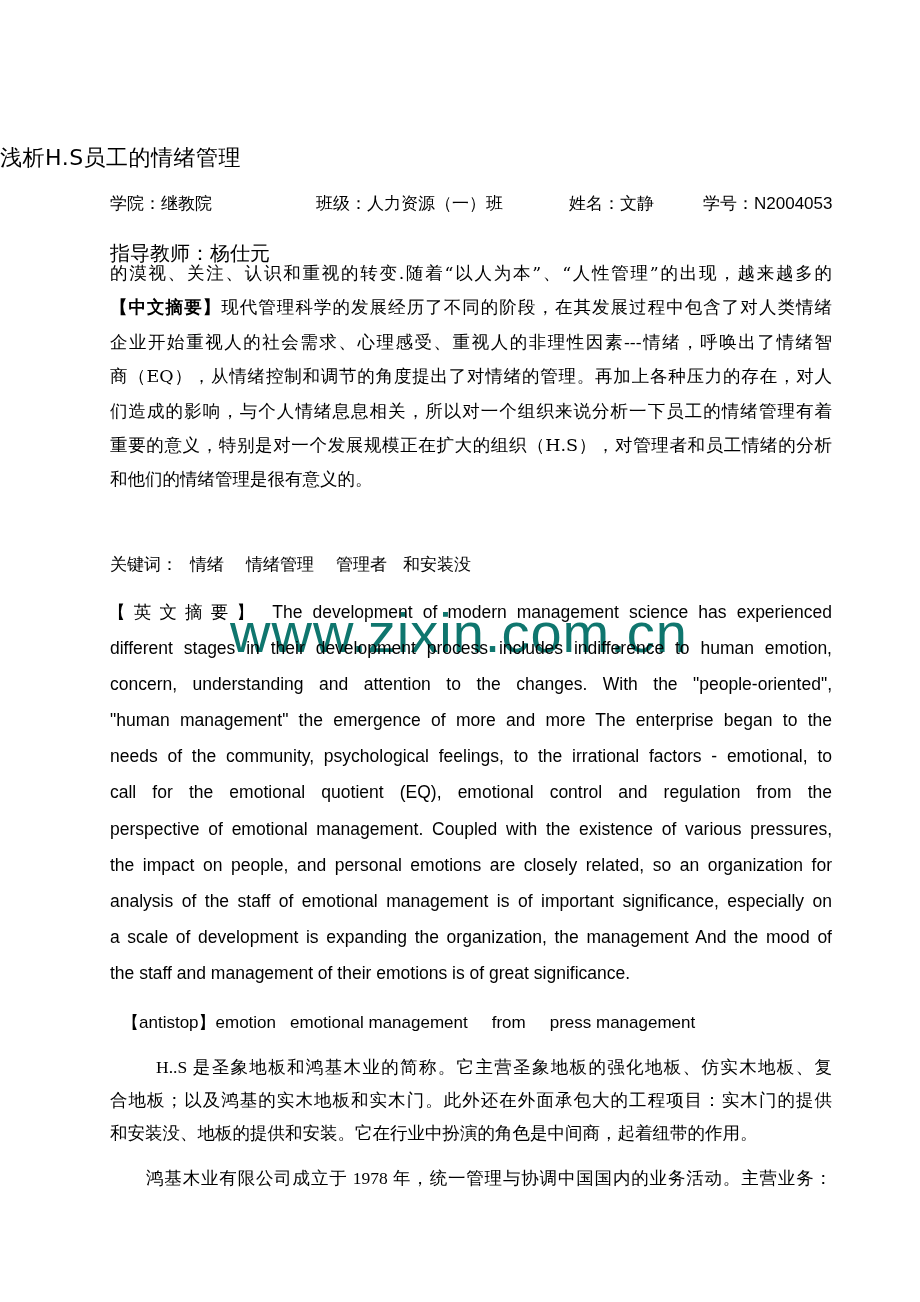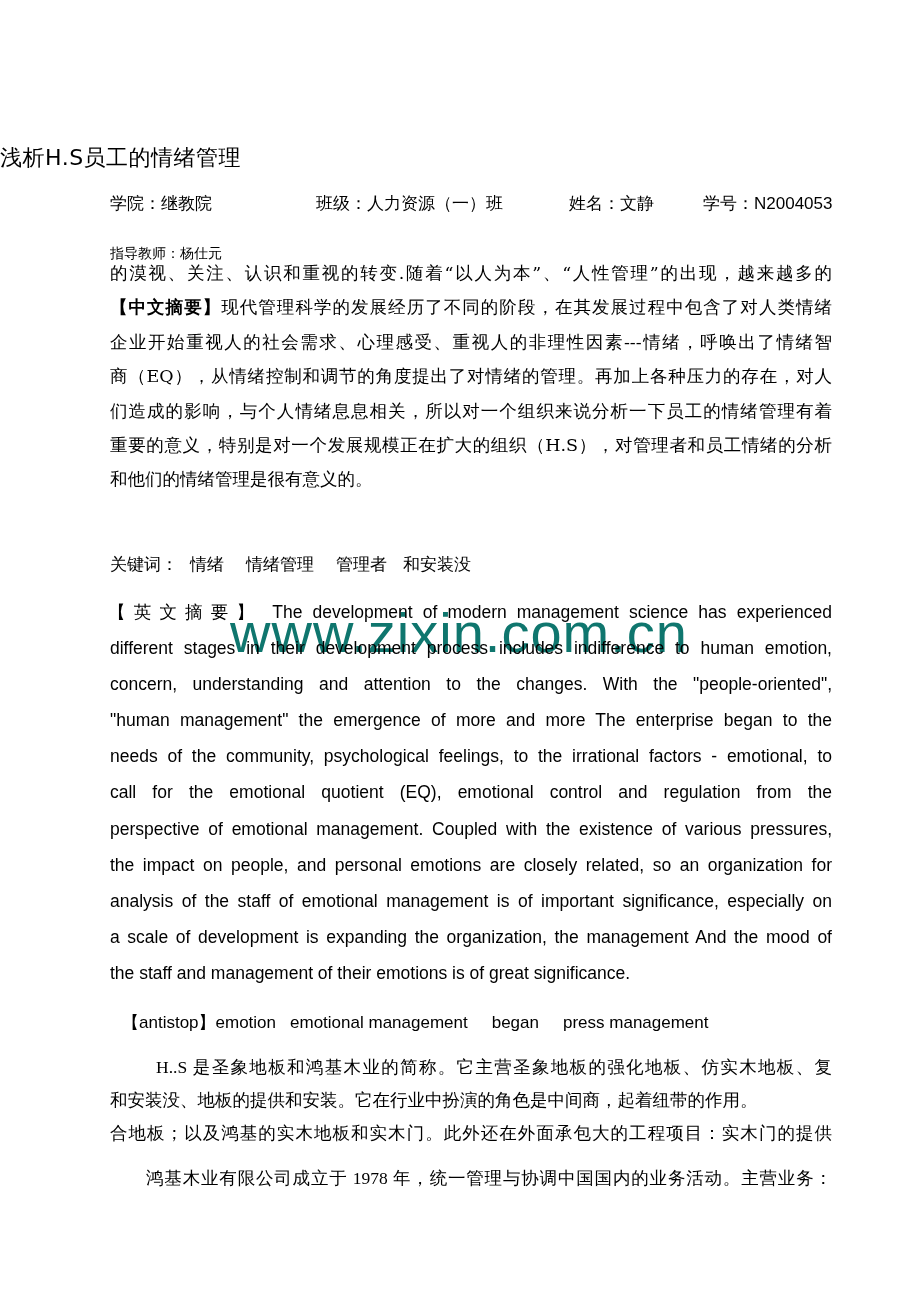--- a/index.html
+++ b/index.html
@@ -1,21 +1,21 @@
 <!DOCTYPE html>
 <html><head>
 <meta charset="utf-8">
 <style>
   html, body { margin: 0; padding: 0; background: #ffffff; }
   body { width: 920px; height: 1302px; position: relative; overflow: hidden; color: #000; }
   .page { position: absolute; left: 0; top: 0; width: 920px; height: 1302px; }
   .abs { position: absolute; white-space: nowrap; }
   .title { left: 0; width: 920px; top: 142px; font-family: "DejaVu Sans", sans-serif; font-size: 22px; line-height: 32px; letter-spacing: 0.5px; }
   .info { font-family: "Liberation Sans", "DejaVu Sans", sans-serif; font-size: 17px; line-height: 24px; top: 192px; }
-  .info2 { font-family: "Liberation Sans", "DejaVu Sans", sans-serif; font-size: 14px; line-height: 24px; top: 241px; left: 110px; }
+  .info2 { font-family: "Liberation Sans", "DejaVu Sans", sans-serif; font-size: 20px; line-height: 24px; top: 241px; left: 110px; }
   .cn-para { position: absolute; left: 110px; width: 722px; font-family: "DejaVu Serif", serif; font-size: 17.5px; line-height: 34.4px; text-align: justify; white-space: normal; }
   .cn-para .line { display: block; height: 34.4px; text-align-last: justify; white-space: nowrap; overflow: hidden; }
   .cn-para .line.last { text-align-last: left; }
   .bold { font-weight: bold; font-family: "DejaVu Sans", sans-serif; }
   .kw { top: 553px; left: 110px; font-family: "Liberation Sans", "DejaVu Sans", sans-serif; font-size: 17px; line-height: 24px; }
   .kw span { margin-right: 22px; }
   .en-para { position: absolute; left: 110px; width: 722px; font-family: "Liberation Sans", sans-serif; font-size: 17.5px; line-height: 36.1px; }
   .en-para .line { display: block; height: 36.1px; text-align: justify; text-align-last: justify; white-space: nowrap; overflow: hidden; }
   .en-para .line.last { text-align-last: left; }
   .antistop { top: 1011px; left: 122px; font-family: "Liberation Sans", sans-serif; font-size: 17px; line-height: 24px; }
@@ -64,26 +64,26 @@
       <span class="line">needs of the community, psychological feelings, to the irrational factors - emotional, to</span>
       <span class="line">call for the emotional quotient (EQ), emotional control and regulation from the</span>
       <span class="line">perspective of emotional management. Coupled with the existence of various pressures,</span>
       <span class="line">the impact on people, and personal emotions are closely related, so an organization for</span>
       <span class="line">analysis of the staff of emotional management is of important significance, especially on</span>
       <span class="line">a scale of development is expanding the organization, the management And the mood of</span>
       <span class="line last">the staff and management of their emotions is of great significance.</span>
     </div>
 
     <div class="abs antistop">
-      <span>【antistop】</span><span>emotion</span><span class="k">emotional management</span><span class="k" style="margin-left:10px">began</span><span class="k" style="margin-left:10px">press management</span>
+      <span>【antistop】</span><span>emotion</span><span class="k">emotional management</span><span class="k" style="margin-left:10px">from</span><span class="k" style="margin-left:10px">press management</span>
     </div>
 
     <div class="body-para" style="top:1051px;">
       <span class="line" style="padding-left:46px;">H..S 是圣象地板和鸿基木业的简称。它主营圣象地板的强化地板、仿实木地板、复</span>
+      <span class="line">合地板；以及鸿基的实木地板和实木门。此外还在外面承包大的工程项目：实木门的提供</span>
       <span class="line last">和安装没、地板的提供和安装。它在行业中扮演的角色是中间商，起着纽带的作用。</span>
-      <span class="line">合地板；以及鸿基的实木地板和实木门。此外还在外面承包大的工程项目：实木门的提供</span>
     </div>
 
     <div class="body-para" style="top:1162px;">
       <span class="line" style="padding-left:36px;">鸿基木业有限公司成立于 1978 年，统一管理与协调中国国内的业务活动。主营业务：</span>
     </div>
   </div>
 </div>
 
 </body></html>

